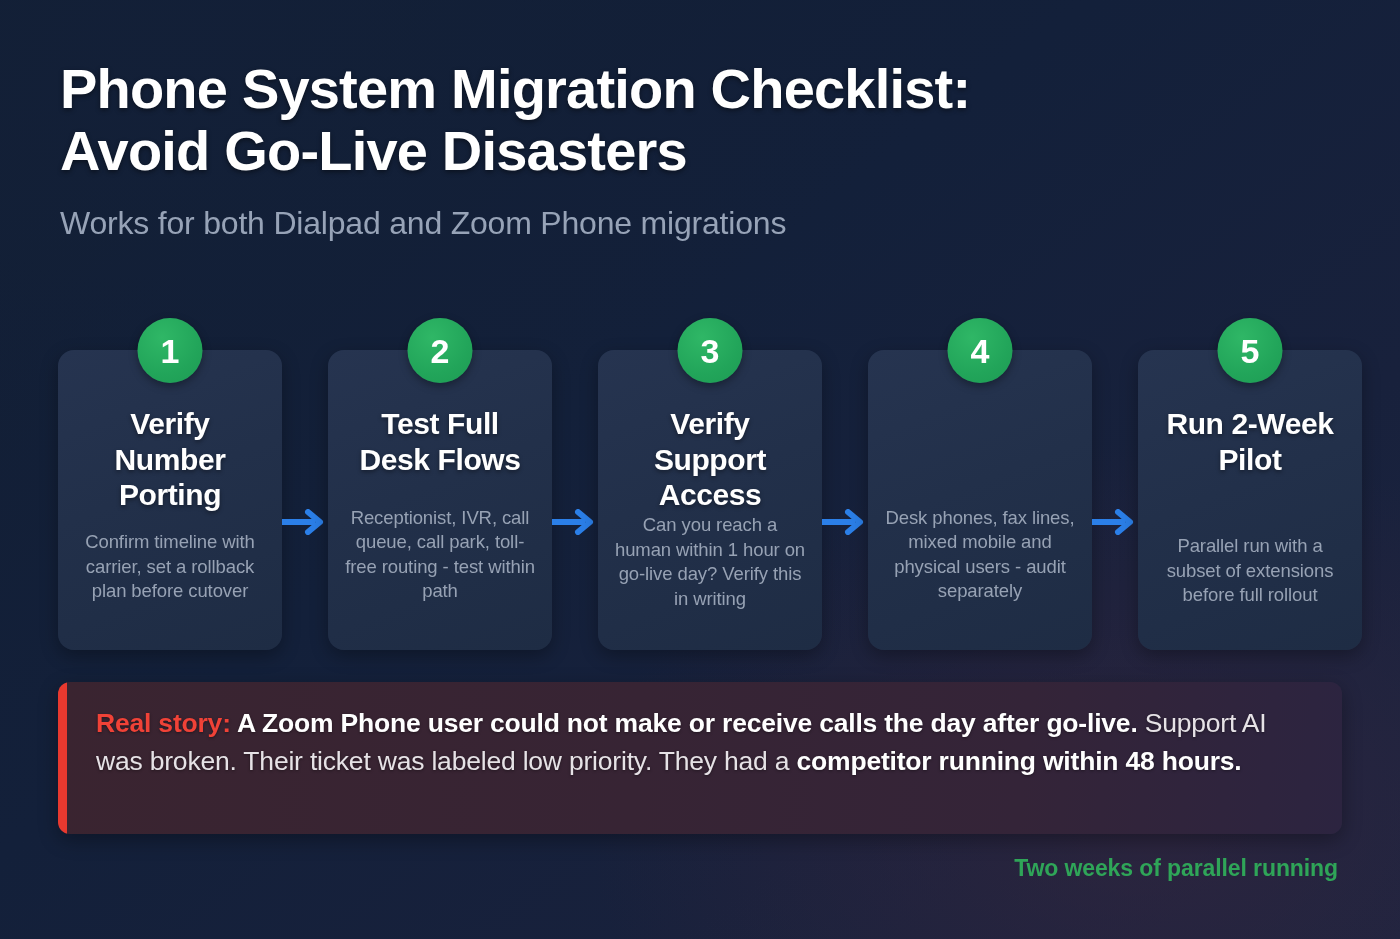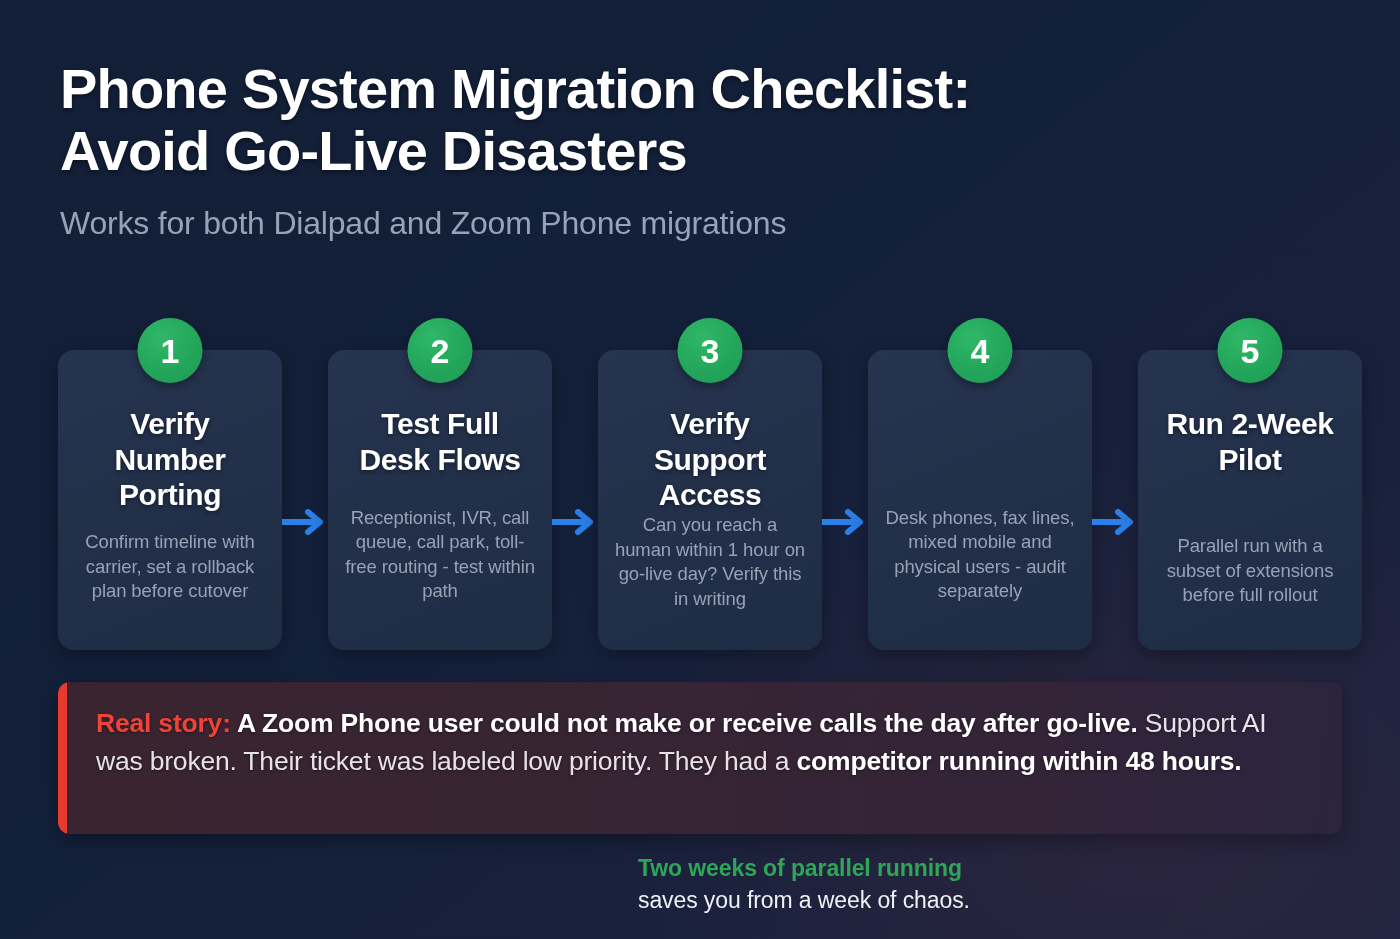--- a/index.html
+++ b/index.html
@@ -165,21 +165,21 @@
   }
   .callout-text .lead { color: #f04237; font-weight: bold; }
   .callout-text .b { color: #ffffff; font-weight: bold; }
 
   
   .footer {
     position: absolute;
     right: 62px;
     top: 854px;
     width: 700px;
-    text-align: left;
+    text-align: right;
   }
   .footer-line1 {
     font-size: 23px;
     font-weight: bold;
     color: #2fa558;
     letter-spacing: -0.1px;
     line-height: 1.3;
   }
   .footer-line2 {
     font-size: 23px;
@@ -264,16 +264,15 @@
 
   </div>
 
   <div class="callout">
     <div class="callout-bar"></div>
     <div class="callout-text"><span class="lead">Real story:</span><span class="b"> A Zoom Phone user could not make or receive calls the day after go-live.</span><span> Support AI was broken. Their ticket was labeled low priority. They had a </span><span class="b">competitor running within 48 hours.</span></div>
   </div>
 
   <div class="footer">
     <div class="footer-line1">Two weeks of parallel running</div>
-    <div class="footer-line2">saves you from a week of chaos.</div>
   </div>
 
 </div>
 
 </body></html>

